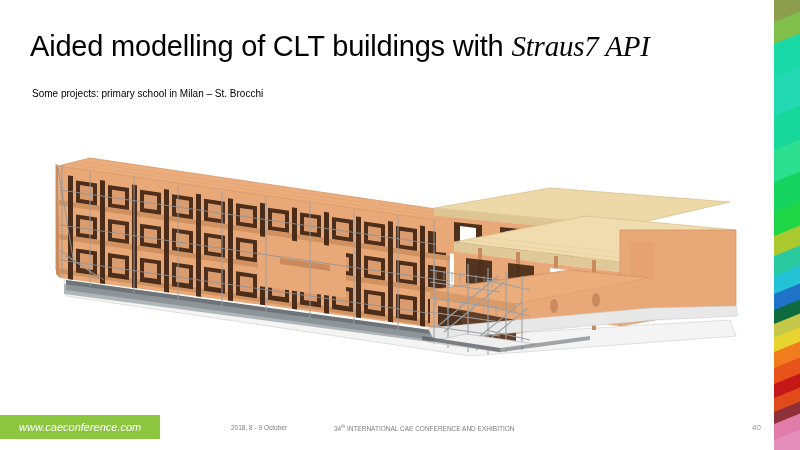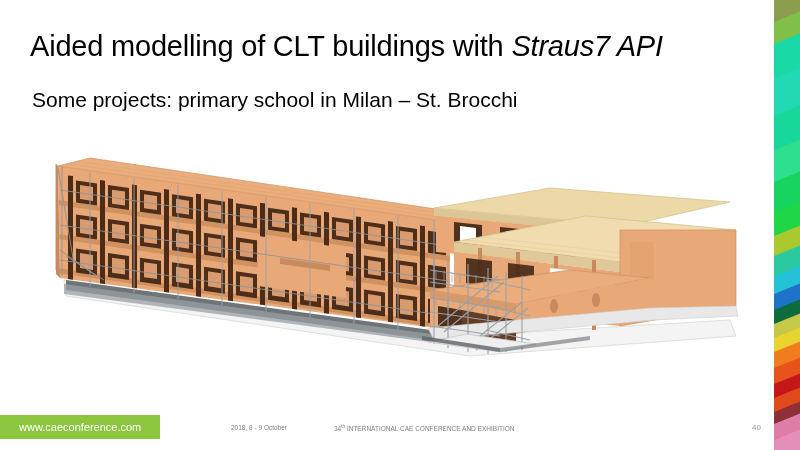--- a/index.html
+++ b/index.html
@@ -27,26 +27,27 @@
     top: 28px;
     width: 700px;
     font-size: 29px;
     line-height: 36px;
     color: #000000;
     white-space: nowrap;
     letter-spacing: -0.2px;
   }
   .title .em {
     font-style: italic;
+    font-family: Liberation Serif, serif;
   }
   .subtitle {
     position: absolute;
     left: 32px;
     top: 88px;
-    font-size: 21px;
+    font-size: 10px;
     color: #000000;
     white-space: nowrap;
   }
 
   
   .colorstrip {
     position: absolute;
     right: 0;
     top: 0;
     width: 32px;
@@ -91,20 +92,21 @@
     height: 24px;
     background: #8CC63F;
   }
   .footer-url {
     position: absolute;
     left: 19px;
     top: 421px;
     font-size: 11px;
     color: #ffffff;
     white-space: nowrap;
+    font-style: italic;
   }
   .footer-date {
     position: absolute;
     left: 231px;
     top: 424px;
     font-size: 6.5px;
     color: #808080;
     white-space: nowrap;
   }
   .footer-conf {

